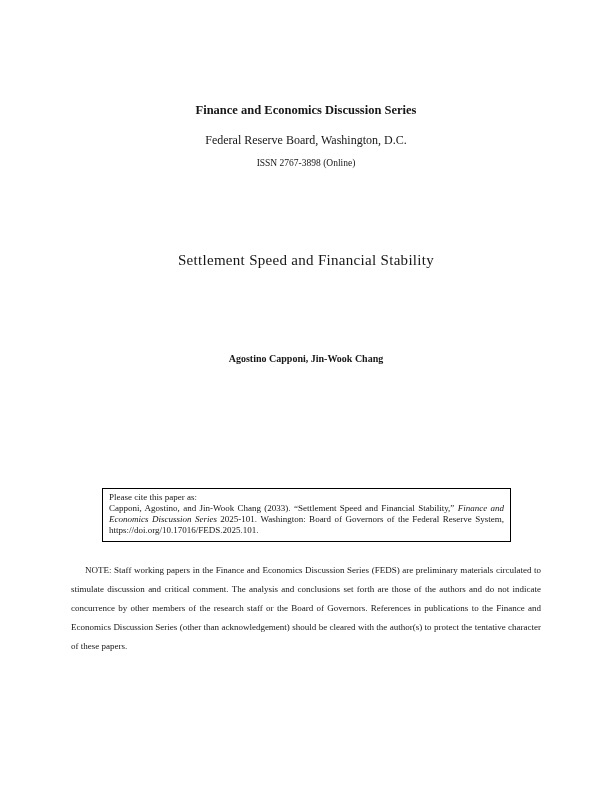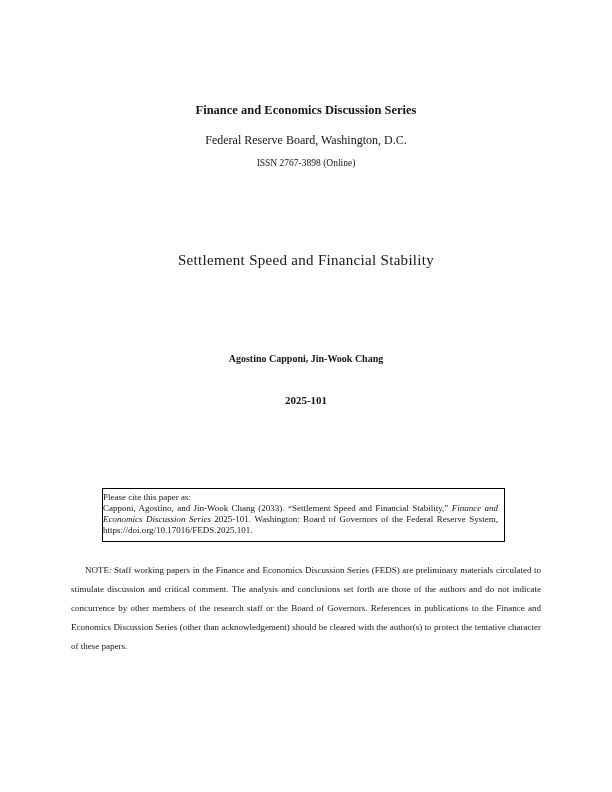--- a/index.html
+++ b/index.html
@@ -55,21 +55,21 @@
     top: 394px;
     font-size: 11px;
     font-weight: bold;
   }
   .citation-box {
     position: absolute;
     top: 488px;
     left: 102px;
     width: 395px;
     border: 1px solid #000000;
-    padding: 3px 6px 5px 0;
+    padding: 3px 6px 5px 6px;
     font-size: 9px;
     line-height: 11px;
     text-align: justify;
   }
   .citation-box .citation-label {
     display: block;
     text-align: left;
   }
   .italic { font-style: italic; }
   .note {
@@ -92,21 +92,20 @@
 
   <div class="centered institution">Federal Reserve Board, Washington, D.C.</div>
 
 
   <div class="centered issn issn-online">ISSN 2767-3898 (Online)</div>
 
   <div class="centered paper-title">Settlement Speed and Financial Stability</div>
 
   <div class="centered authors">Agostino Capponi, Jin-Wook Chang</div>
 
-  <div class="centered paper-number">2025-101</div>
 
   <div class="citation-box">
     <span class="citation-label">Please cite this paper as:</span><span>Capponi, Agostino, and Jin-Wook Chang (2033). “Settlement Speed and Financial Stability,” </span><span class="italic">Finance and Economics Discussion Series</span><span> 2025-101. Washington: Board of Governors of the Federal Reserve System, https://doi.org/10.17016/FEDS.2025.101.</span>
   </div>
 
   <div class="note">NOTE: Staff working papers in the Finance and Economics Discussion Series (FEDS) are preliminary materials circulated to stimulate discussion and critical comment. The analysis and conclusions set forth are those of the authors and do not indicate concurrence by other members of the research staff or the Board of Governors. References in publications to the Finance and Economics Discussion Series (other than acknowledgement) should be cleared with the author(s) to protect the tentative character of these papers.</div>
 
 </div>
 
 </body></html>

